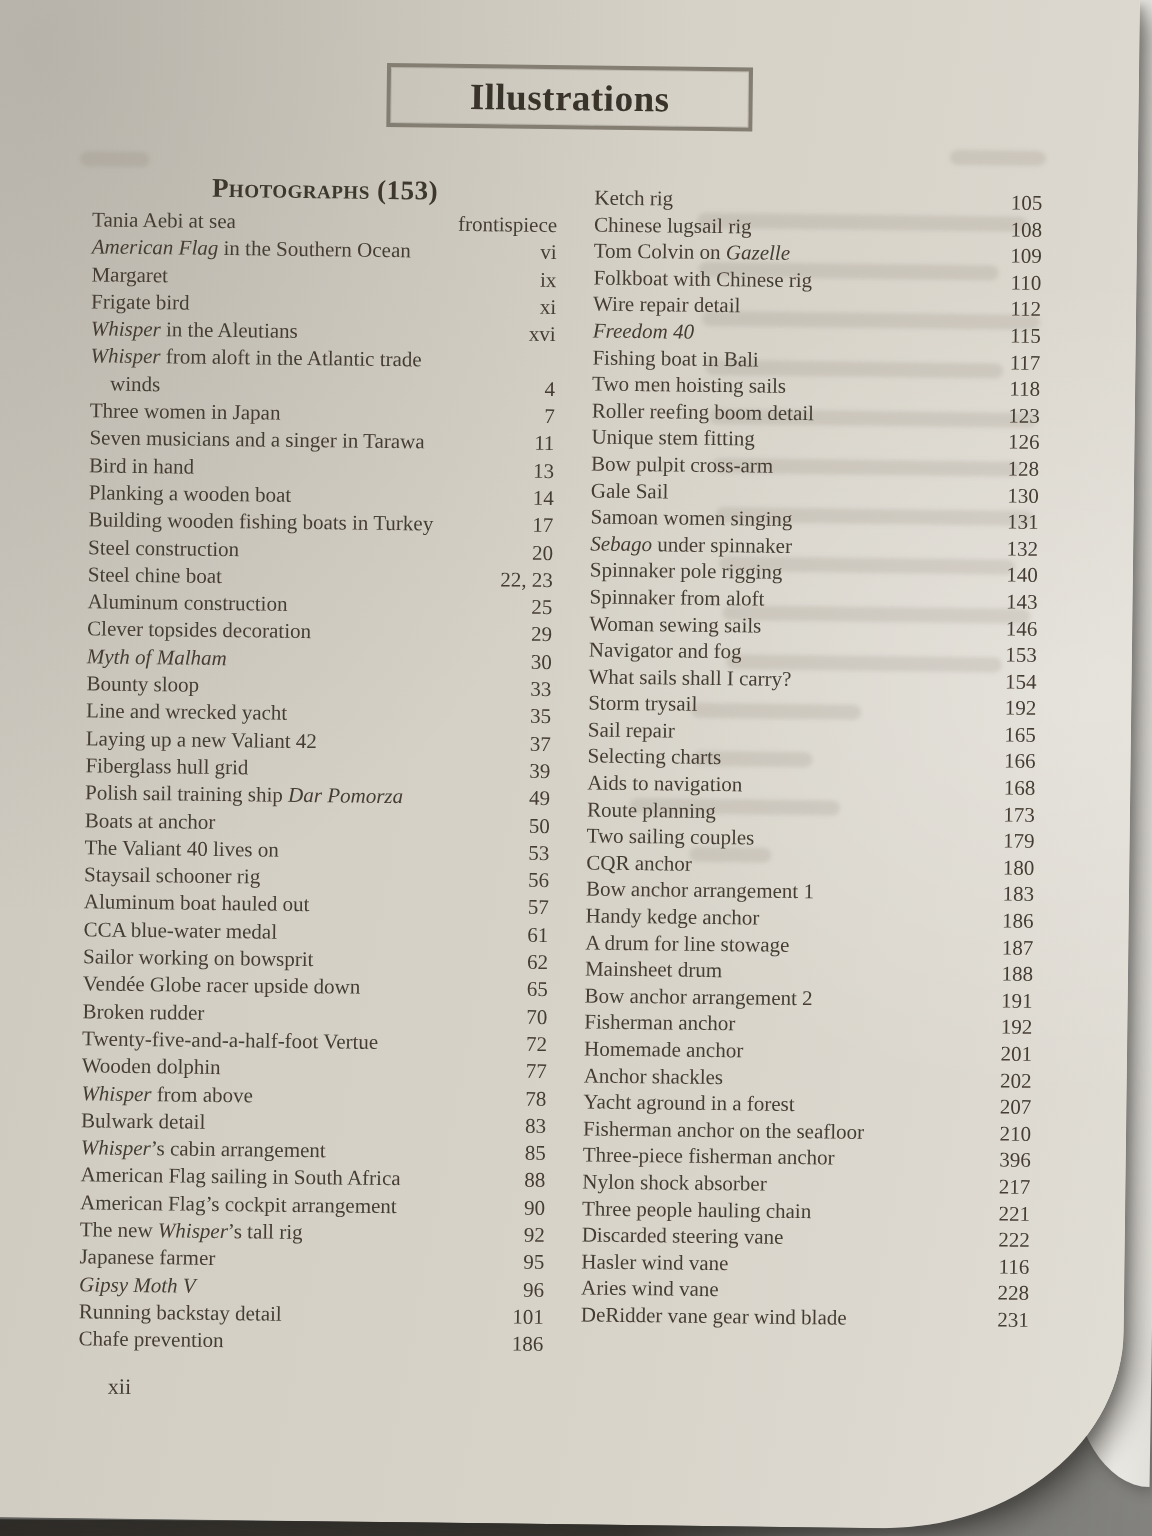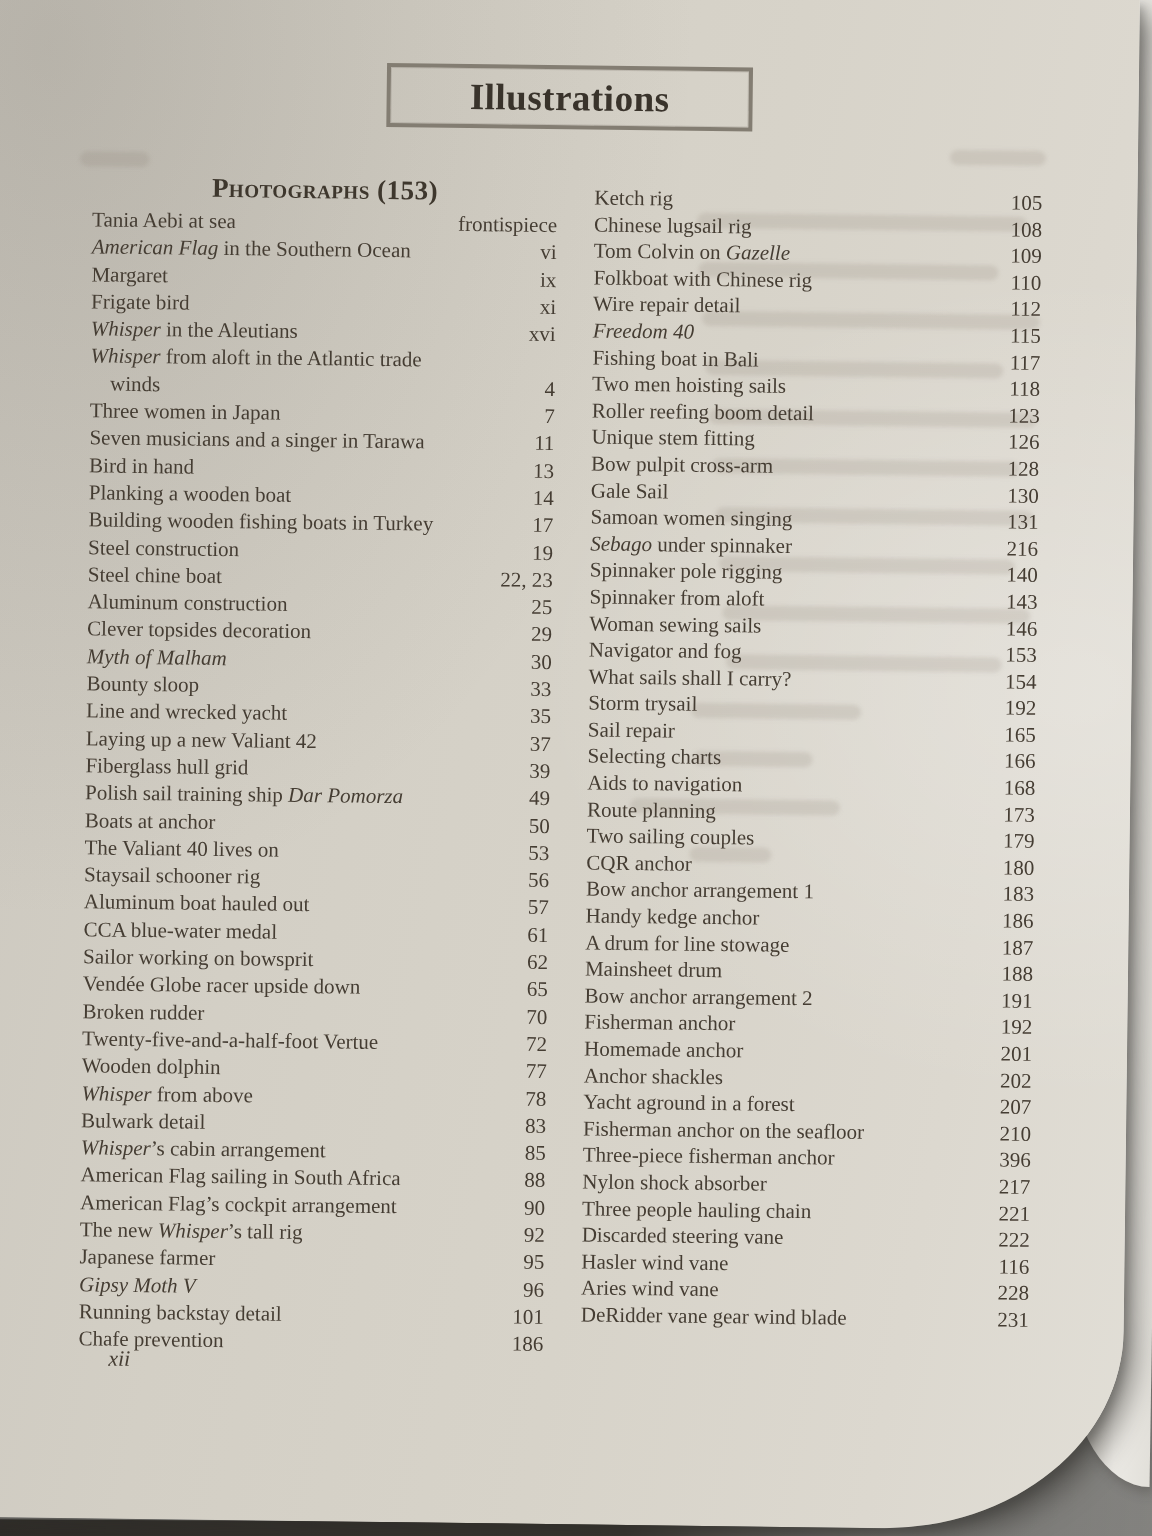--- a/index.html
+++ b/index.html
@@ -57,21 +57,21 @@
   .sec-head{
     text-align:center;font-weight:700;color:#3e372d;font-size:27px;line-height:34px;
     margin-bottom:3px;letter-spacing:0.5px;white-space:nowrap;
   }
   .sc{font-variant:small-caps;}
   .row{display:flex;align-items:flex-end;}
   .label{flex:1 1 auto;padding-left:20px;text-indent:-20px;}
   .label em{font-style:italic;}
   .pg{white-space:nowrap;margin-left:8px;text-align:right;}
   .footer-num{
-    position:absolute;left:125px;top:1344px;font-size:22px;color:#453d33;font-style:italic;
+    position:absolute;left:125px;top:1372px;font-size:22px;color:#453d33;
   }
 </style>
 </head>
 <body>
 
 <div class="scene">
   <div class="next-page"></div>
   <div class="book-edge"></div>
 
   <div class="page">
@@ -144,21 +144,21 @@
               <div class="row">
                 <span class="label"><span>Planking a wooden boat</span></span>
                 <span class="pg">14</span>
               </div>
               <div class="row">
                 <span class="label"><span>Building wooden fishing boats in Turkey</span></span>
                 <span class="pg">17</span>
               </div>
               <div class="row">
                 <span class="label"><span>Steel construction</span></span>
-                <span class="pg">19</span>
+                <span class="pg">20</span>
               </div>
               <div class="row">
                 <span class="label"><span>Steel chine boat</span></span>
                 <span class="pg">22, 23</span>
               </div>
               <div class="row">
                 <span class="label"><span>Aluminum construction</span></span>
                 <span class="pg">25</span>
               </div>
               <div class="row">
@@ -320,21 +320,21 @@
               <div class="row">
                 <span class="label"><span>Gale Sail</span></span>
                 <span class="pg">130</span>
               </div>
               <div class="row">
                 <span class="label"><span>Samoan women singing</span></span>
                 <span class="pg">131</span>
               </div>
               <div class="row">
                 <span class="label"><em>Sebago</em><span> under spinnaker</span></span>
-                <span class="pg">216</span>
+                <span class="pg">132</span>
               </div>
               <div class="row">
                 <span class="label"><span>Spinnaker pole rigging</span></span>
                 <span class="pg">140</span>
               </div>
               <div class="row">
                 <span class="label"><span>Spinnaker from aloft</span></span>
                 <span class="pg">143</span>
               </div>
               <div class="row">

